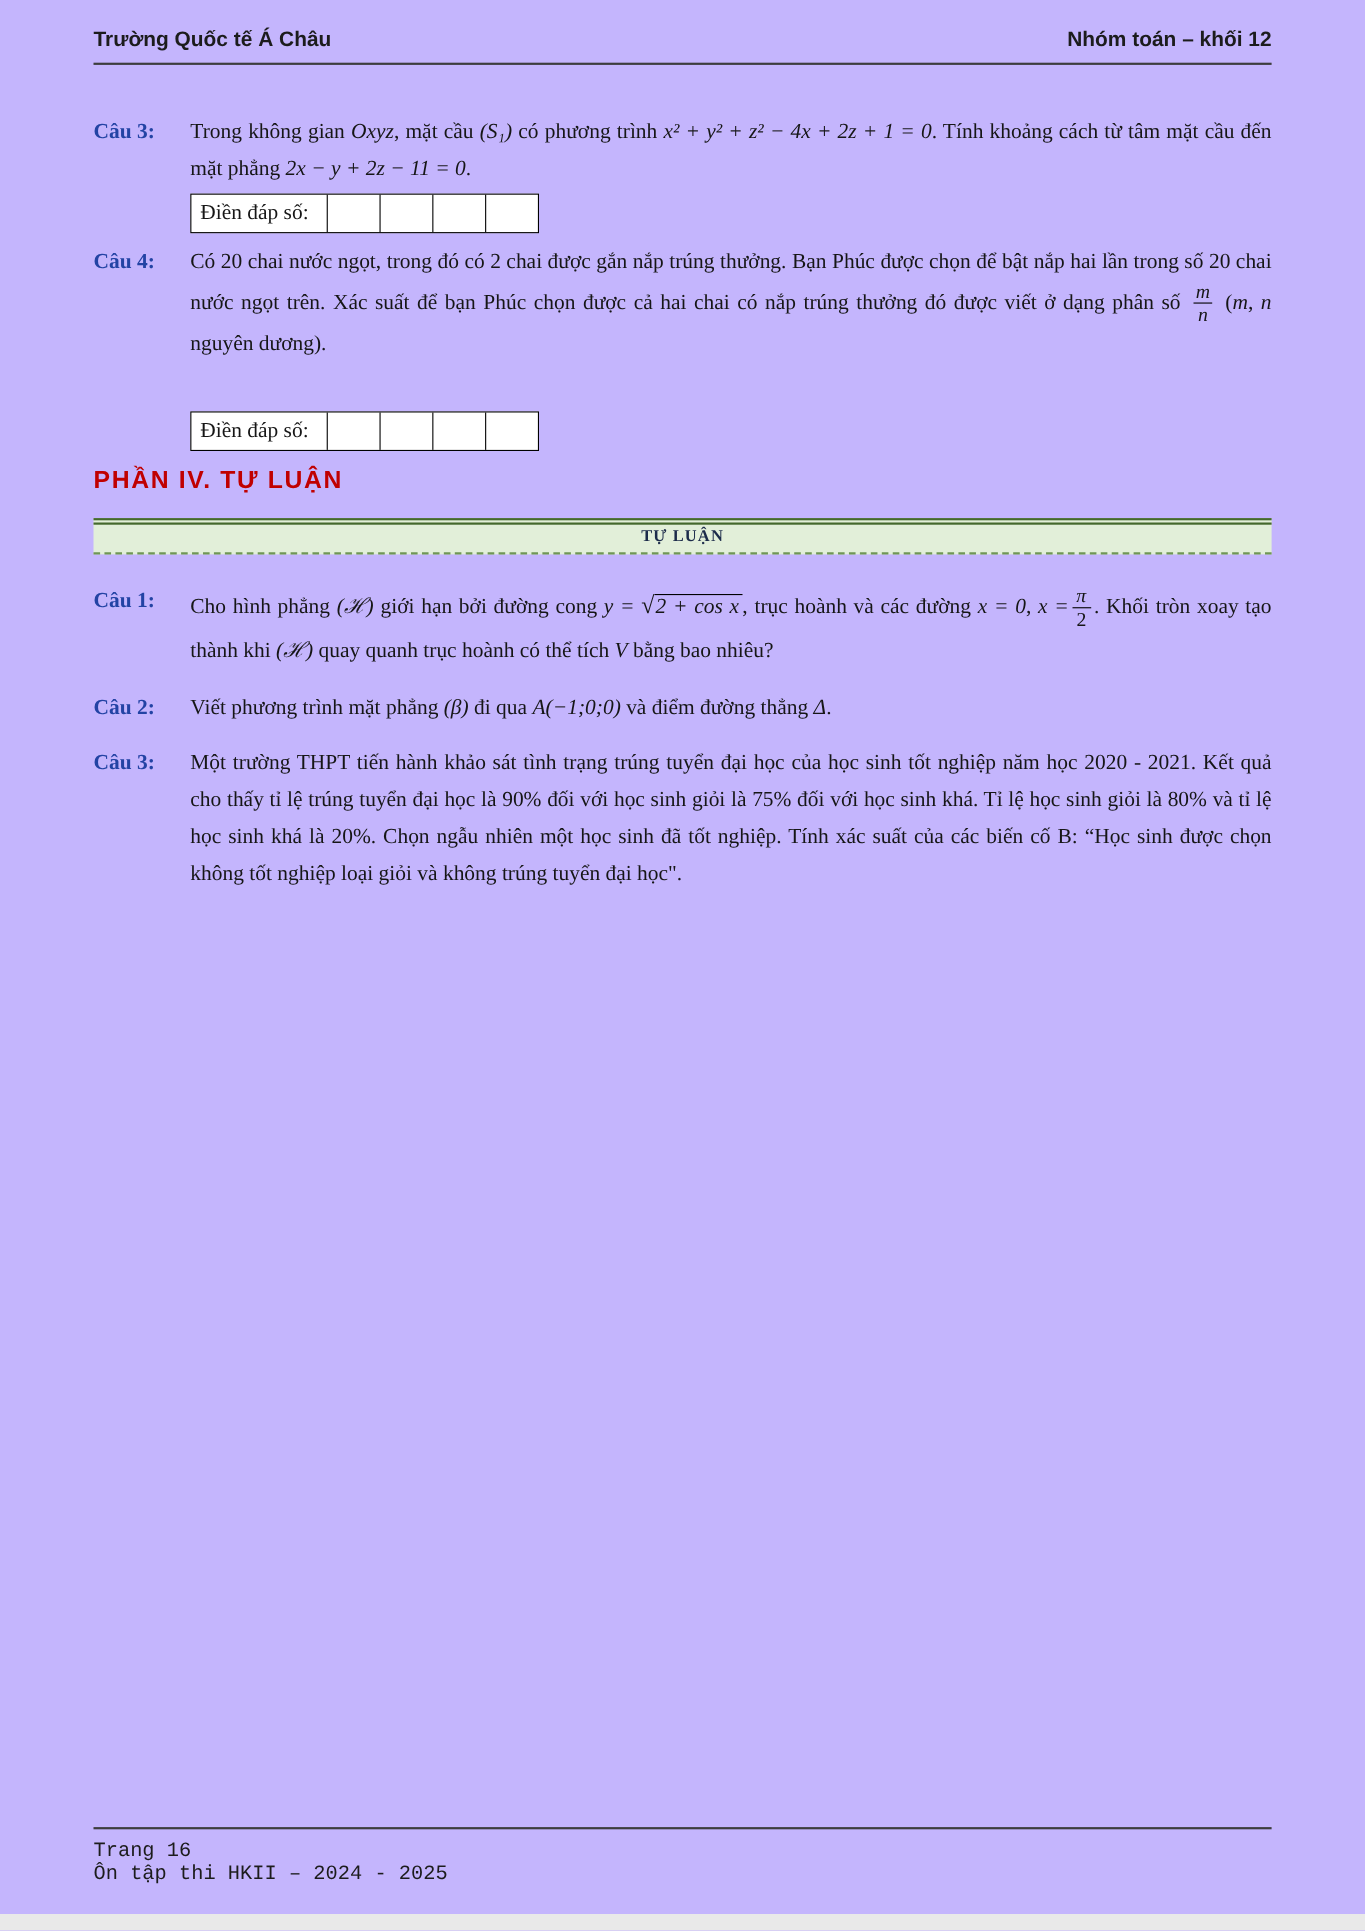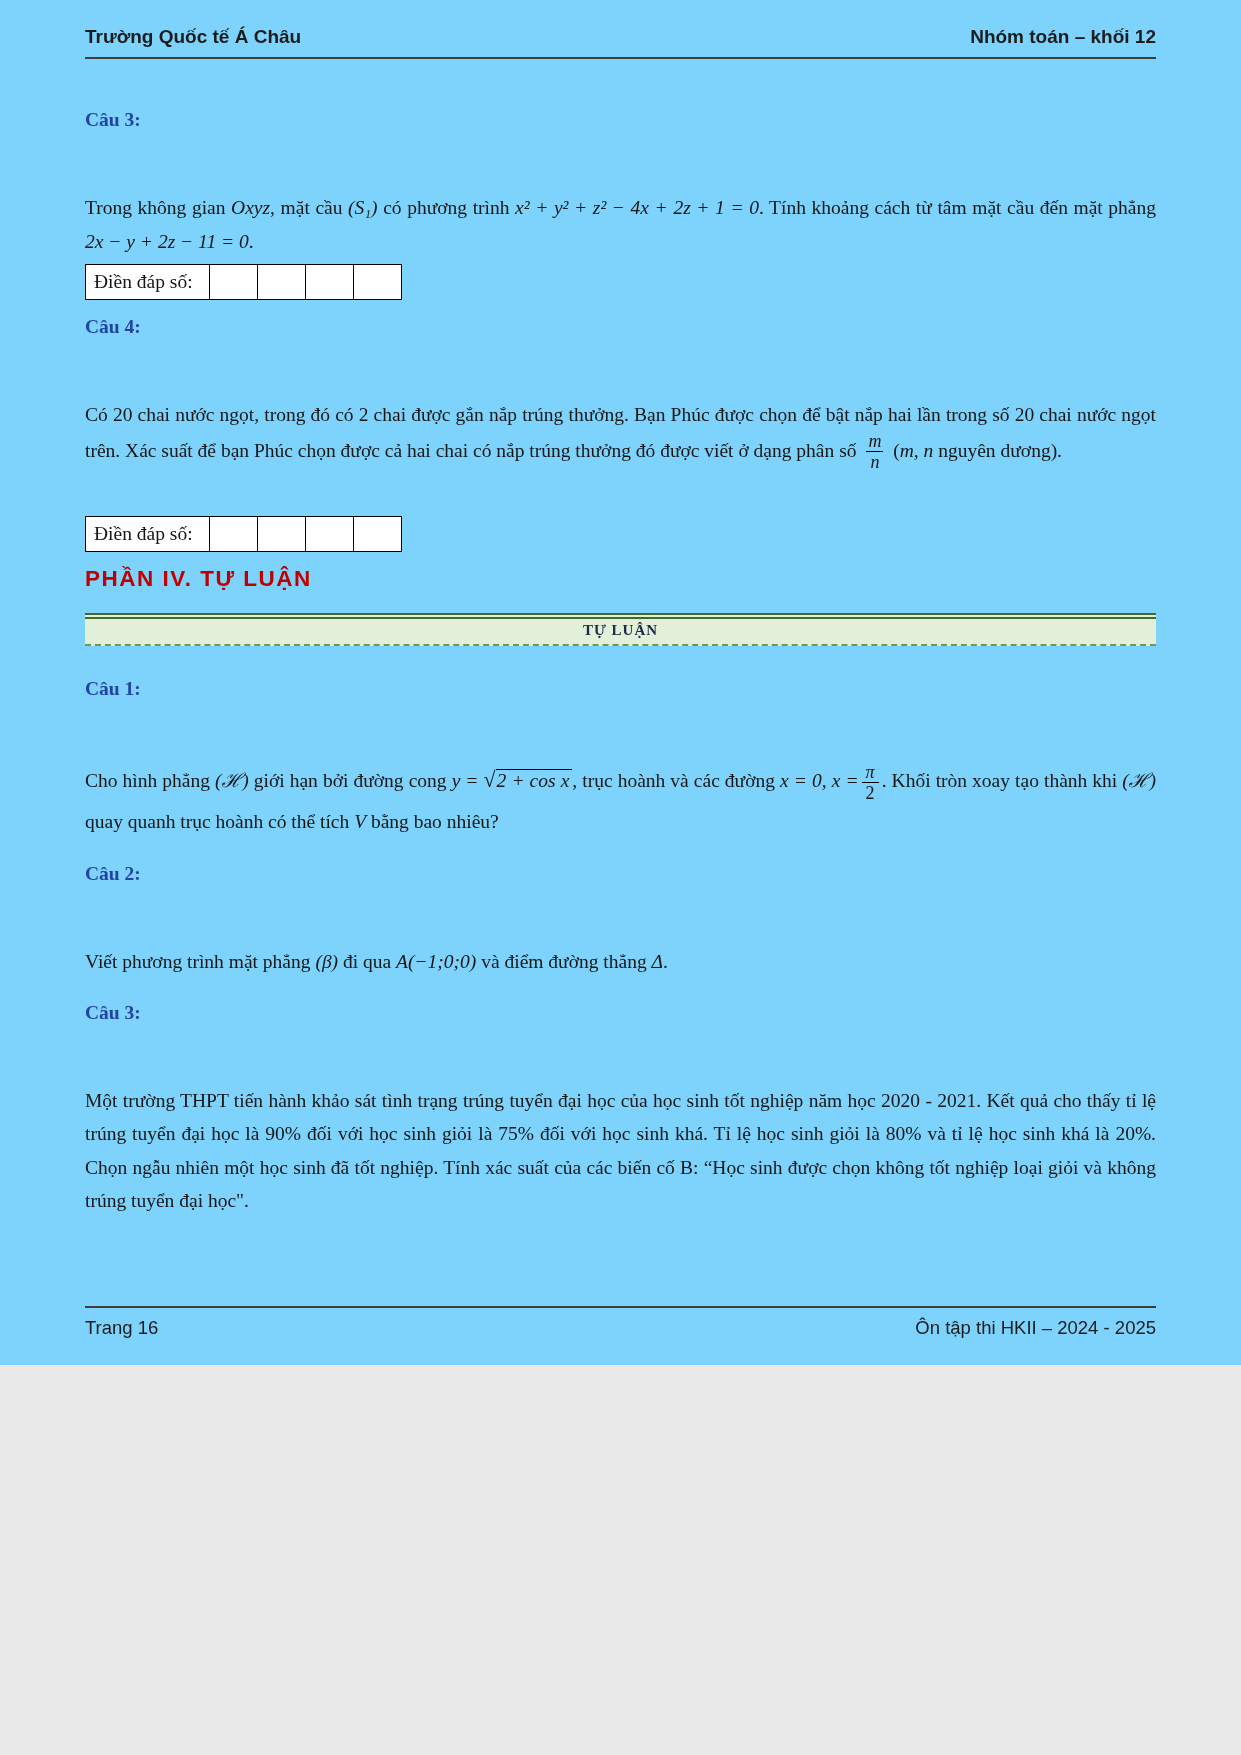--- a/index.html
+++ b/index.html
@@ -1,39 +1,39 @@
 <!DOCTYPE html>
 <html><head>
 <meta charset="utf-8">
 <style>
   * { box-sizing: border-box; }
   html, body { margin: 0; padding: 0; background: #e9e9e9; }
   .page {
-    width: 1241px; height: 1365px; margin: 0 auto; background: #7dd3fc;
+    width: 1241px; height: 1740px; margin: 0 auto; background: #c4b5fd;
     position: relative; overflow: hidden;
     font-family: "Liberation Serif", "DejaVu Serif", serif;
     font-size: 19.5px; color: #161616;
   }
   .page-header {
     position: absolute; top: 26px; left: 85px; right: 85px;
     display: flex; justify-content: space-between; align-items: flex-end;
     font-family: "Liberation Sans", "DejaVu Sans", sans-serif;
     font-weight: bold; font-size: 19px; color: #1c1c1c;
     padding-bottom: 9px; border-bottom: 2px solid #3d3d3d;
   }
   .page-footer {
     position: absolute; bottom: 26px; left: 85px; right: 85px;
-    display: flex; justify-content: space-between;
-    font-family: Liberation Sans, sans-serif;
+    display: flex; 
+    font-family: Liberation Mono, monospace;
     font-size: 18.5px; color: #1c1c1c;
-    padding-top: 9px; border-top: 2px solid #3d3d3d;
+    padding-top: 9px; border-top: 2px solid #3d3d3d; flex-direction: column;
   }
   .content { position: absolute; top: 103px; left: 85px; right: 85px; }
 
-  .question { display: flex; align-items: flex-start; flex-direction: column; }
+  .question { display: flex; align-items: flex-start; }
   .qlabel { flex: 0 0 88px; font-weight: bold; color: #2343a4; line-height: 1.72; }
   .qbody { flex: 1; text-align: justify; line-height: 1.72; }
   .qbody p { margin: 0; }
   .mi { font-style: italic; }
 
   .q-p3-3 { margin-bottom: 10px; }
   .q-p3-4 .p2 { margin-top: 6px; }
   .q-p3-4 .answer-box { margin-top: 44px; }
 
   .answer-box { display: inline-flex; border: 1.6px solid #000; height: 36px; margin-top: 6px; align-items: stretch; background: #fff; }

